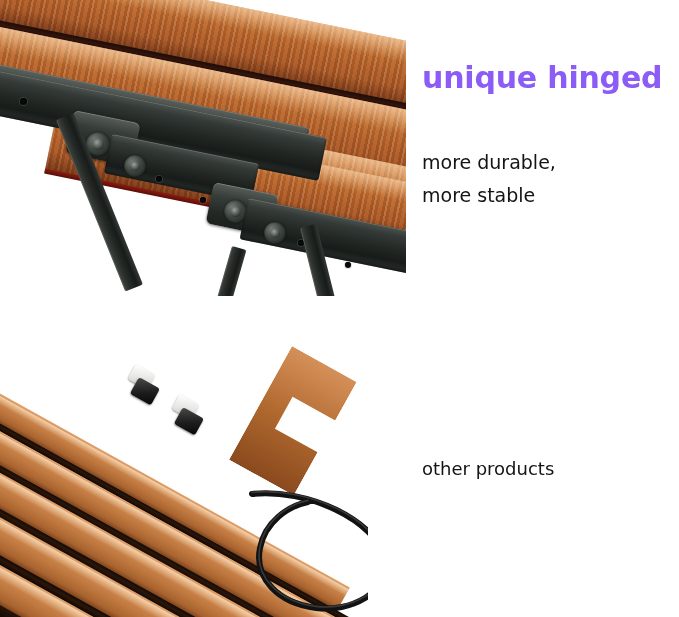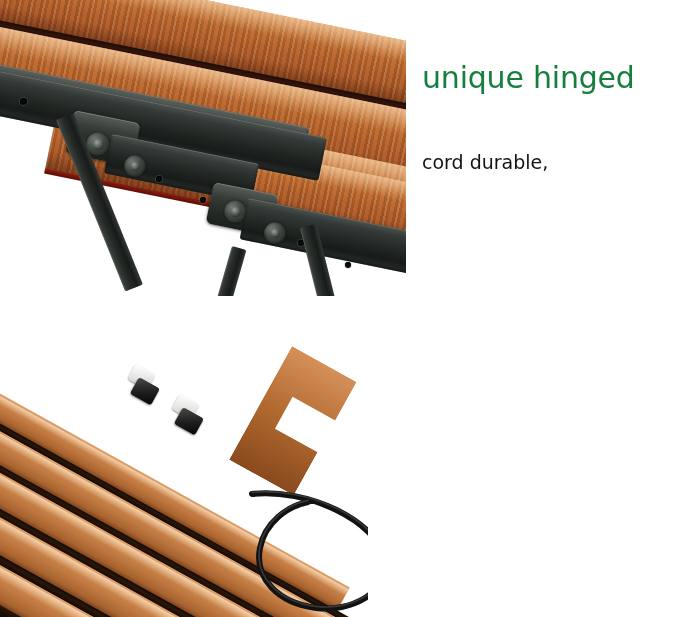--- a/index.html
+++ b/index.html
@@ -64,21 +64,21 @@
   .endcap .white{position:absolute;left:0;top:0;width:62%;height:58%;border-radius:3px;
      background:linear-gradient(160deg,#ffffff,#e4e4e2 60%,#c9c9c6);
      box-shadow:0 1px 2px rgba(0,0,0,.45);}
   .endcap .black{position:absolute;left:26%;top:34%;width:66%;height:62%;border-radius:3px;
      background:linear-gradient(150deg,#4a4a4a,#1d1d1d 55%,#070707);
      box-shadow:0 1px 2px rgba(0,0,0,.5);}
   .bungee{position:absolute;left:246px;top:160px;}
 
   
   .headline{position:absolute;left:422px;top:60px;width:252px;
-     font-size:30px;line-height:36px;font-weight:normal;color:#15803d;letter-spacing:-0.2px;}
+     font-size:30px;line-height:36px;font-weight:bold;color:#8b5cf6;letter-spacing:-0.2px;}
   .sub{position:absolute;left:422px;top:146px;width:252px;
      font-size:19px;line-height:33px;color:#141414;}
   .other{position:absolute;left:422px;top:452px;width:256px;
      font-size:18px;line-height:33px;color:#141414;}
   .ln{display:block;white-space:nowrap;}
 </style>
 </head>
 <body>
 
 <div class="canvas">
@@ -214,19 +214,21 @@
       <path d="M6 12 C 60 6, 132 38, 138 78 C 143 112, 104 130, 70 126
                C 32 121, 8 96, 14 66 C 19 40, 42 24, 62 20" fill="none" stroke="#4a4a4a" stroke-width="1.6" stroke-linecap="round" opacity=".7" transform="translate(0,-1.6)"></path>
     </svg>
   </div>
 
   <div class="headline">
     <span class="ln">unique hinged</span>
   </div>
 
   <div class="sub">
-    <span class="ln">cord durable,</span>
+    <span class="ln">more durable,</span>
+    <span class="ln">more stable</span>
   </div>
 
   <div class="other">
+    <span class="ln">other products</span>
   </div>
 
 </div>
 
 </body></html>

